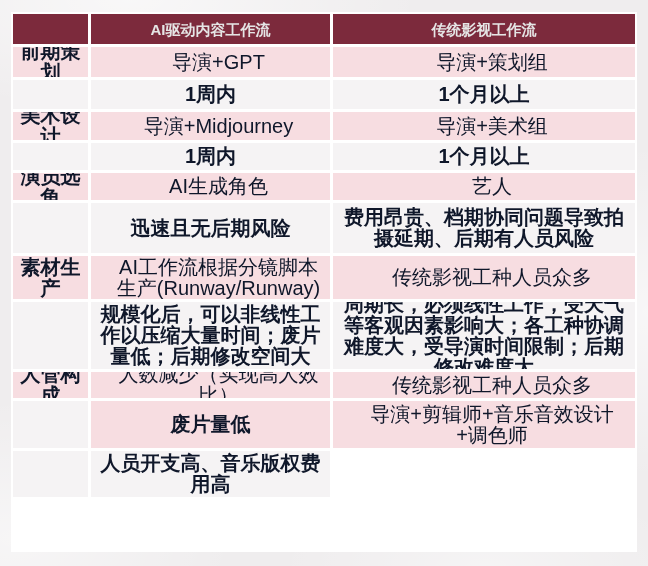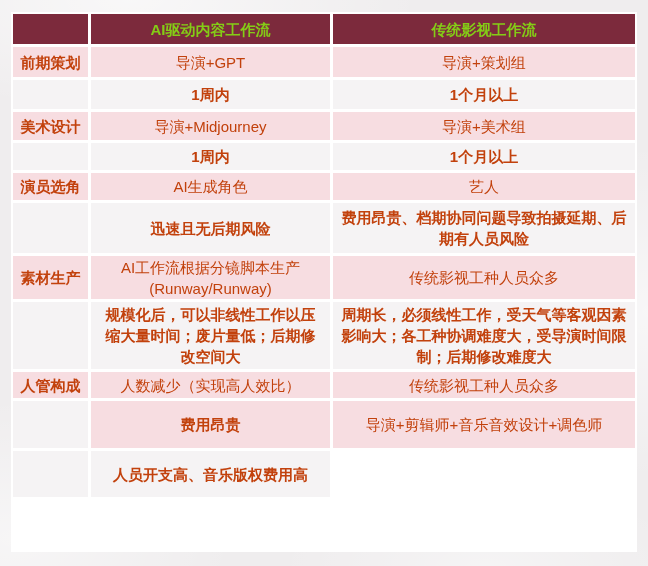--- a/index.html
+++ b/index.html
@@ -22,32 +22,32 @@
     grid-template-columns:75px 239px 302px;
     grid-template-rows:30px 30px 29px 28px 27px 27px 50px 43px 67px 26px 47px 46px 50px;
     gap:3px;
     background:#FFFFFF;
     box-shadow:0 0 0 2px #FFFFFF;
   }
   .cell{
     display:flex;align-items:center;justify-content:center;
     text-align:center;
     padding:1px 8px;
-    font-size:15px;line-height:21px;
-    color:#c2410c;
+    font-size:20px;line-height:21px;
+    color:#0f172a;
     box-sizing:border-box;
     overflow:hidden;
   }
   .hdr{
     background:#7C2A3C;
-    color:#84cc16;
+    color:#e5e5e5;
     font-weight:bold;
     font-size:15px;
   }
-  .pink{background:#F7DDE1;}
+  .pink{background:#F7DDE1;padding-left:24px;}
   .gray{background:#F5F3F4;font-weight:bold;}
   .label{font-weight:bold;padding:1px 2px;}
 </style>
 </head>
 <body>
 
 <div class="page">
   <div class="tbl">
 
     <div class="cell hdr"></div>
@@ -85,20 +85,20 @@
     <div class="cell gray label"></div>
     <div class="cell gray">规模化后，可以非线性工作以压缩大量时间；废片量低；后期修改空间大</div>
     <div class="cell gray">周期长，必须线性工作，受天气等客观因素影响大；各工种协调难度大，受导演时间限制；后期修改难度大</div>
 
     <div class="cell pink label">人管构成</div>
     <div class="cell pink">人数减少（实现高人效比）</div>
     <div class="cell pink">传统影视工种人员众多</div>
 
     <div class="cell gray label"></div>
 
-    <div class="cell pink label">费用昂贵</div>
+    <div class="cell pink label">废片量低</div>
     <div class="cell pink">导演+剪辑师+音乐音效设计+调色师</div>
 
     <div class="cell gray label"></div>
     <div class="cell gray">人员开支高、音乐版权费用高</div>
 
   </div>
 </div>
 
 </body></html>

